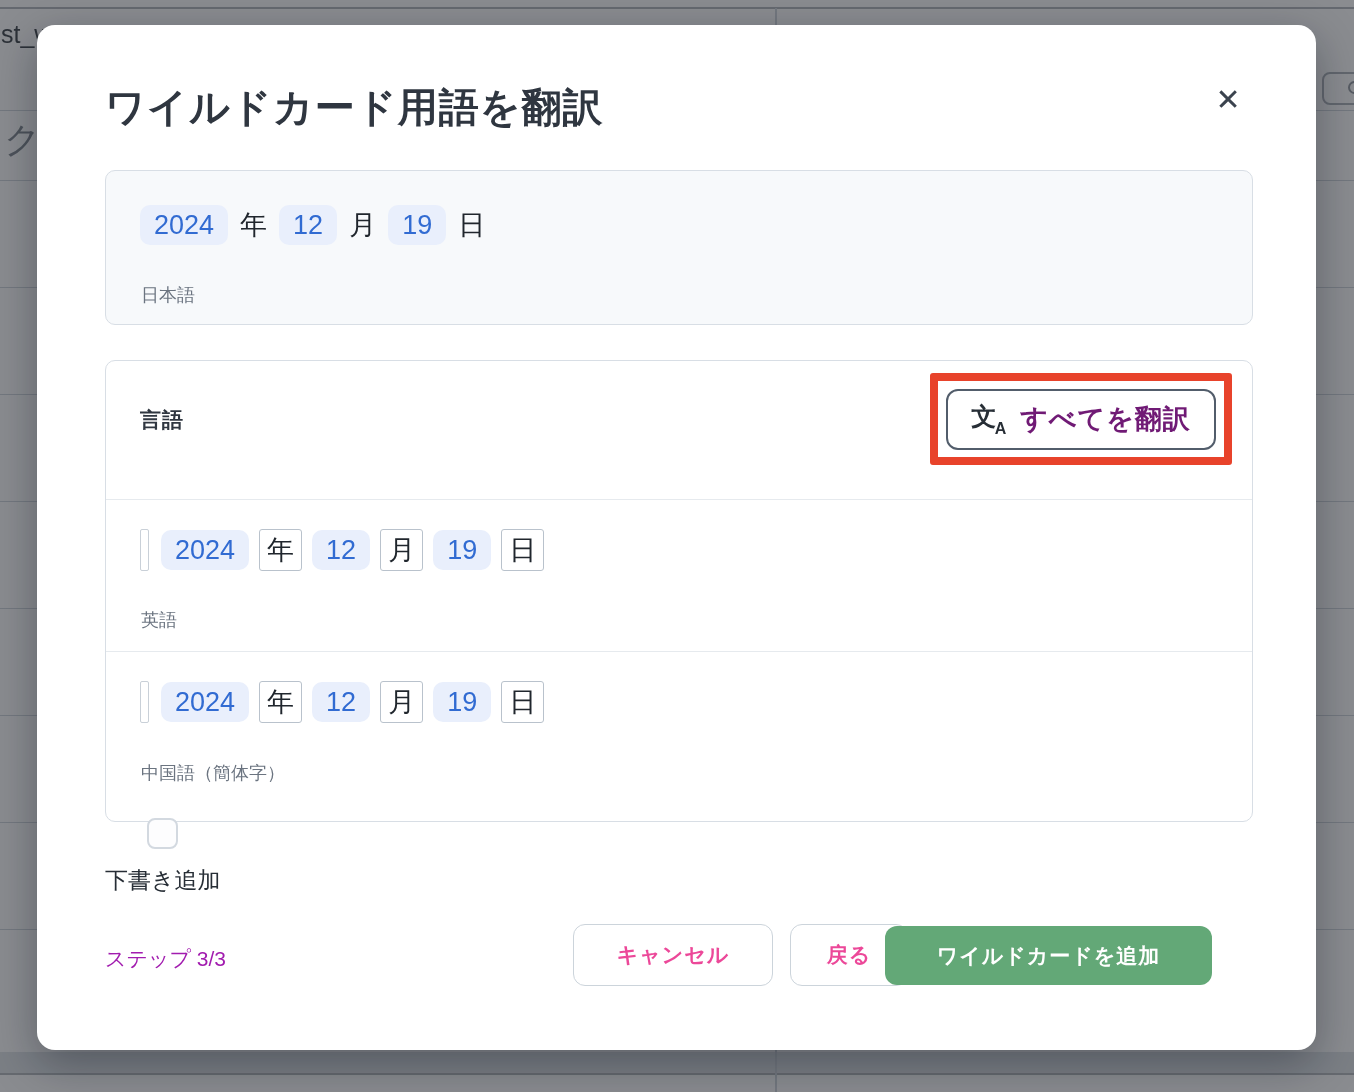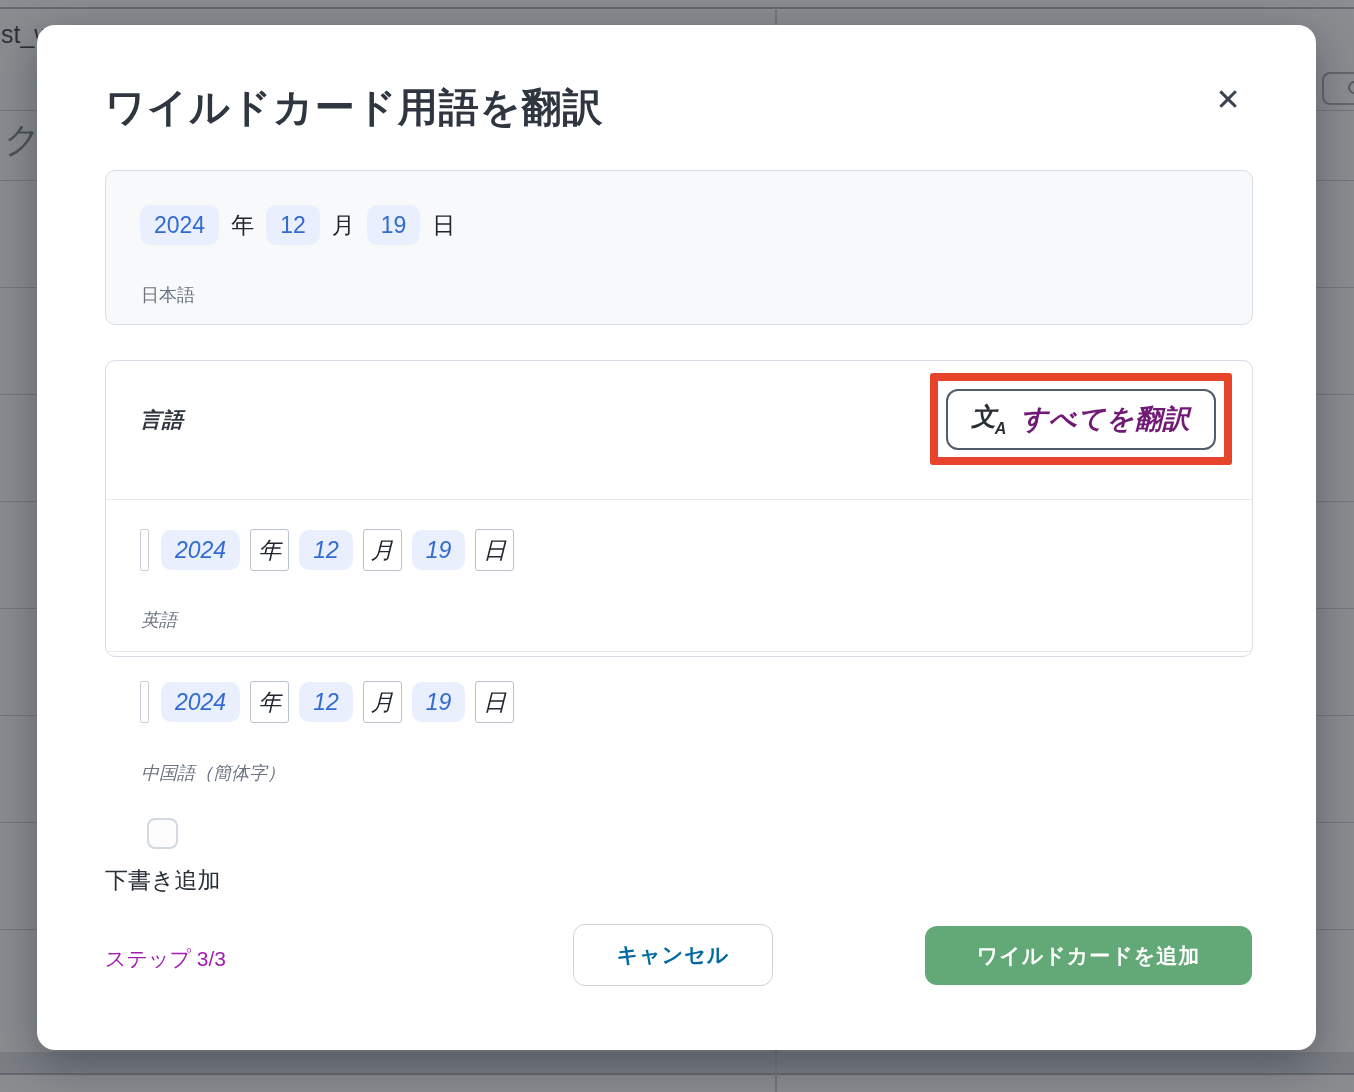--- a/index.html
+++ b/index.html
@@ -23,28 +23,28 @@
   
   .modal { position:absolute; left:37px; top:25px; width:1279px; height:1025px; background:#fff;
            border-radius:18px; box-shadow:0 14px 45px rgba(10,15,25,0.35); }
   .m-title { position:absolute; left:68px; top:55px; font-size:40px; font-weight:bold; color:#2f3640; letter-spacing:1px; }
   .m-close { position:absolute; left:1172px; top:56px; width:38px; height:38px; display:flex; align-items:center; justify-content:center;
              font-size:30px; color:#3b434e; cursor:pointer; line-height:1; }
 
   
   .box1 { position:absolute; left:68px; top:145px; width:1148px; height:155px; background:#f7f9fb;
           border:1px solid #d8dee5; border-radius:10px; }
-  .tokens { display:flex; align-items:center; gap:10px; font-size:23px; }
+  .tokens { display:flex; align-items:center; gap:10px; font-size:27px; }
   .box1 .tokens { position:absolute; left:34px; top:34px; }
   .lang-label { font-size:18px; color:#6b7480; }
   .box1 .lang-label { position:absolute; left:35px; top:112px;text-align:right; }
 
   
-  .box2 { position:absolute; left:68px; top:335px; width:1148px; height:297px; background:#fff;
-          border:1px solid #d8dee5; border-radius:10px;font-style:italic; }
+  .box2 { position:absolute; left:68px; top:335px; width:1148px; height:462px; background:#fff;
+          border:1px solid #d8dee5; border-radius:10px; }
   .b2-header { position:absolute; left:34px; top:45px; font-size:21px; font-weight:bold; color:#2f3640; letter-spacing:1px; }
   .divider { position:absolute; left:0; width:100%; height:1px; background:#e6eaee; }
   .d1 { top:138px; } .d2 { top:290px; }
   .row1-tokens { position:absolute; left:34px; top:168px; }
   .row1-label  { position:absolute; left:35px; top:247px; }
   .row2-tokens { position:absolute; left:34px; top:320px; }
   .row2-label  { position:absolute; left:35px; top:400px;text-align:center; }
 
   
   .annotation { position:absolute; left:824px; top:12px; width:302px; height:92px; border:8px solid #e8432b;
@@ -65,24 +65,24 @@
 
   
   .chk-row { position:absolute; left:68px; top:793px; display:flex; align-items:center; gap:16px;flex-direction:column; }
   .chk-box { width:31px; height:31px; background:#fdfdfe; border:2px solid #d3d9e0; border-radius:8px; cursor:pointer; }
   .chk-label { font-size:23px; color:#272e36; }
 
   
   .m-step { position:absolute; left:68px; top:920px; font-size:21px; color:#a21caf; }
   .btn { position:absolute; display:flex; align-items:center; justify-content:center; font-weight:bold;
          font-size:21px; border-radius:12px; cursor:pointer; letter-spacing:1px; }
-  .btn-outline { background:#fff; border:1.5px solid #ccd4db; color:#0369a1; }
+  .btn-outline { background:#fff; border:1.5px solid #ccd4db; color:#ec4899; }
   .btn-cancel { left:536px; top:899px; width:200px; height:62px; }
   .btn-back   { left:753px; top:899px; width:118px; height:62px; }
-  .btn-submit { left:888px; top:901px; width:327px; height:59px; background:#63a877; color:#fff; border:none; }
+  .btn-submit { left:848px; top:901px; width:327px; height:59px; background:#63a877; color:#fff; border:none; }
 </style>
 </head>
 <body>
 
 <div class="underlay">
   <div class="u-topline"></div>
   <div class="u-tabtext">st_w</div>
   <div class="u-lefttext">ク</div>
   <div class="u-search">
     <span class="lens"></span>
@@ -160,14 +160,15 @@
     <div class="lang-label row2-label">中国語（簡体字）</div>
   </div>
 
   <div class="chk-row">
     <div class="chk-box"></div>
     <div class="chk-label">下書き追加</div>
   </div>
 
   <div class="m-step">ステップ 3/3</div>
   <div class="btn btn-outline btn-cancel">キャンセル</div>
+  <div class="btn btn-outline btn-back">戻る</div>
   <div class="btn btn-submit">ワイルドカードを追加</div>
 </div>
 
 </body></html>

